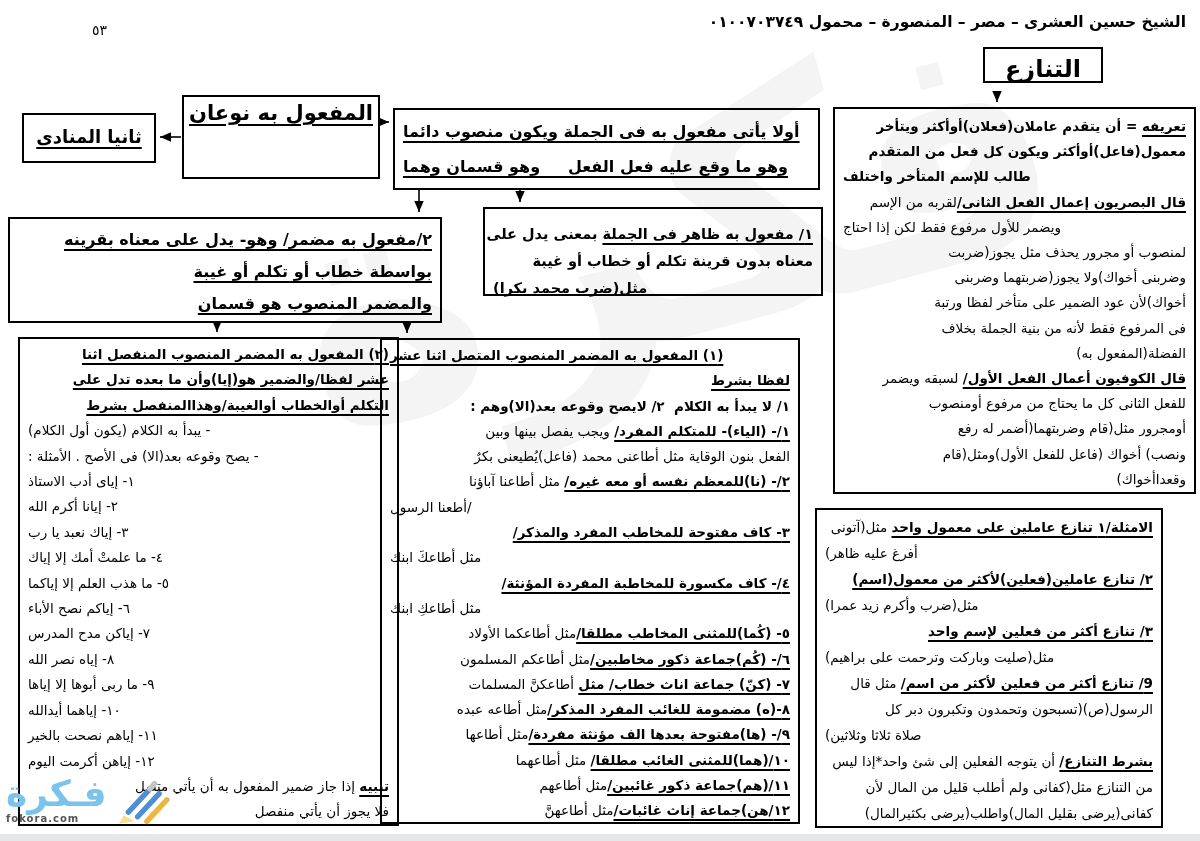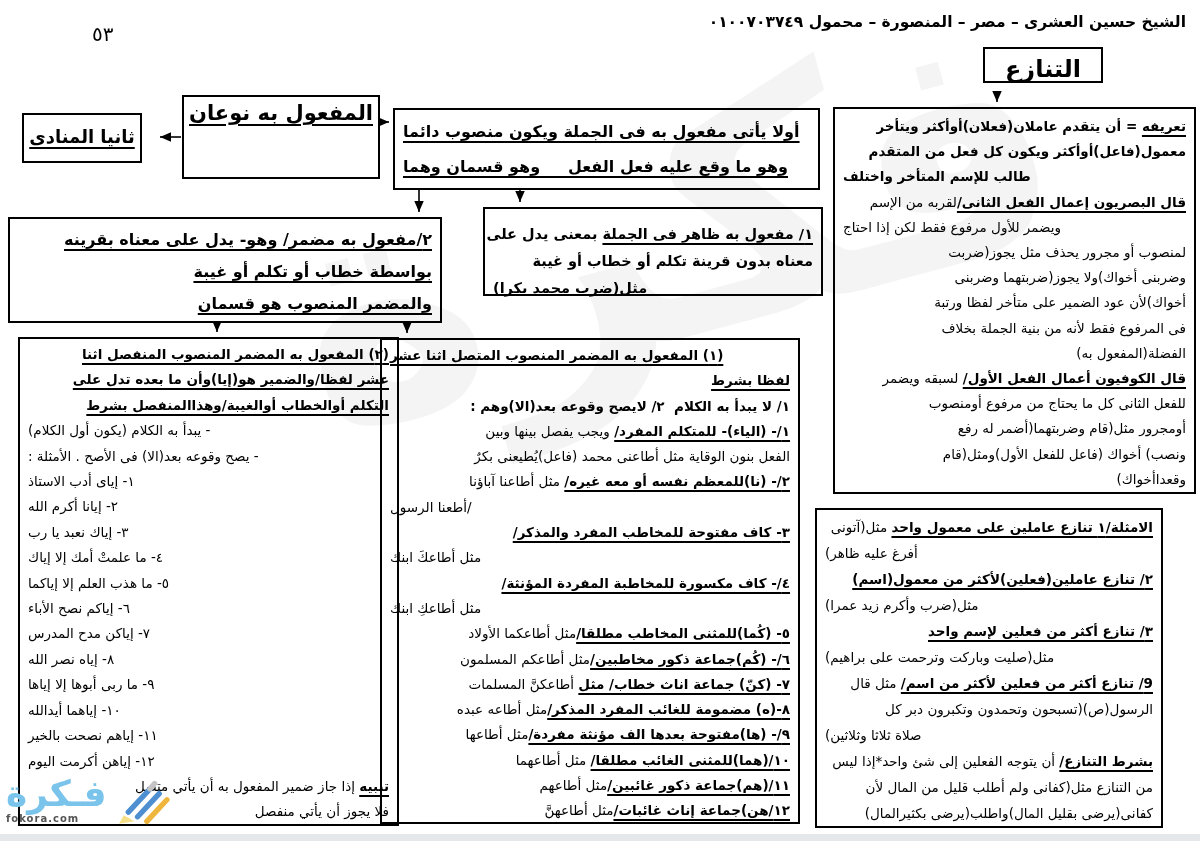--- a/index.html
+++ b/index.html
@@ -5,24 +5,24 @@
   html,body{margin:0;padding:0;background:#ffffff;}
   .page{position:relative;width:1200px;height:841px;background:#ffffff;overflow:hidden;
         font-family:"DejaVu Sans",sans-serif;direction:rtl;color:#000;}
   .box{position:absolute;border:2px solid #000;box-sizing:border-box;background:transparent;}
   .ln{text-align:right;padding:0 8px;white-space:nowrap;}
   .c{text-align:left;}
   .u{font-weight:700;text-decoration:underline;text-underline-offset:4px;text-decoration-thickness:2px;}
   .b{font-weight:700;}
   .t{font-weight:400;}
   .hdr{position:absolute;top:13px;right:14px;font-size:15.5px;font-weight:700;}
-  .pnum{position:absolute;top:22px;left:92px;font-size:20px;}
+  .pnum{position:absolute;top:22px;left:92px;font-size:14px;}
   .title-box{left:983px;top:47px;width:120px;height:36px;text-align:center;line-height:41px;font-size:24px;}
   .types-box{left:182px;top:95px;width:198px;height:84px;text-align:center;padding-top:4px;font-size:21px;}
-  .monada-box{left:22px;top:113px;width:120px;height:50px;text-align:center;line-height:44px;font-size:18px;}
+  .monada-box{left:22px;top:113px;width:134px;height:50px;text-align:center;line-height:44px;font-size:18px;}
   .awalan-box{left:393px;top:108px;width:427px;height:82px;padding-top:4px;font-size:16px;line-height:35px;}
   .zahir-box{left:483px;top:207px;width:340px;height:89px;padding-top:12px;font-size:14.5px;line-height:27px;}
   .mudmar-box{left:8px;top:217px;width:434px;height:106px;padding-top:5px;font-size:16px;line-height:32px;}
   .separate-box{left:18px;top:337px;width:381px;height:489px;padding-top:3px;font-size:13.5px;line-height:25.4px;}
   .attached-box{left:380px;top:338px;width:420px;height:486px;padding-top:3px;font-size:13.5px;line-height:25.3px;}
   .definition-box{left:833px;top:107px;width:363px;height:387px;padding-top:5px;font-size:13.5px;line-height:25.2px;}
   .examples-box{left:815px;top:508px;width:348px;height:320px;padding-top:4px;font-size:13.5px;line-height:26px;}
   .conn{position:absolute;left:0;top:0;width:1200px;height:841px;pointer-events:none;}
   .ghost{position:absolute;left:280px;top:40px;font-size:320px;font-weight:700;color:#000;opacity:0.04;
          transform:rotate(-15deg);pointer-events:none;}

